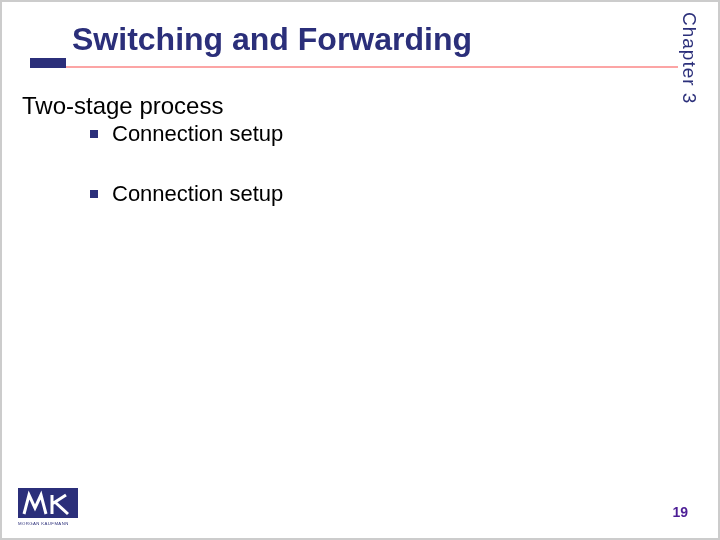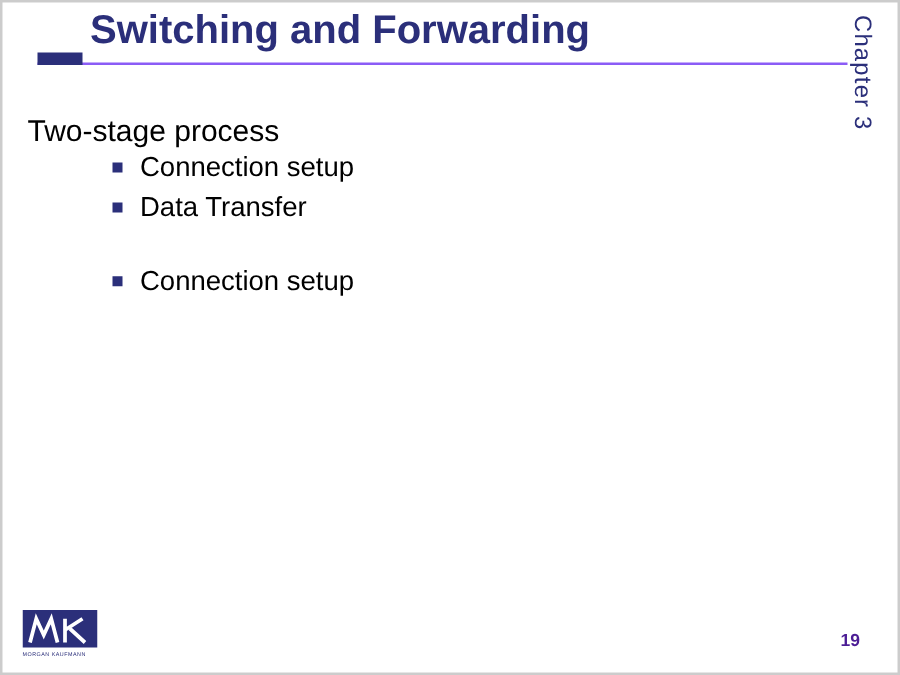--- a/index.html
+++ b/index.html
@@ -14,25 +14,25 @@
   .slide {
     position: absolute;
     top: 2px;
     left: 2px;
     width: 716px;
     height: 536px;
     background: #ffffff;
   }
   .title-bar {
     position: absolute;
-    top: 0;
+    top: 16px;
     left: 28px;
     right: 40px;
     height: 50px;
-    border-bottom: 2px solid #8b5cf6;
+    border-bottom: 2px solid #fca5a5;
   }
   .title-accent {
     position: absolute;
     left: 0;
     bottom: -2px;
     width: 36px;
     height: 10px;
     background: #2b2f7a;
   }
   .title-text {
@@ -138,21 +138,20 @@
   <div class="title-bar">
     <div class="title-accent"></div>
     <div class="title-text">Switching and Forwarding</div>
   </div>
 
   <div class="content">
     <div class="section-heading">Two-stage process</div>
 
     <ul class="level1">
       <li><span>Connection setup</span></li>
-      <li><span>Data Transfer</span></li>
       <li class="spacer-before"><span>Connection setup</span>
         <ul class="level2">
         </ul>
       </li>
     </ul>
   </div>
 
   <div class="logo">
     <svg viewBox="0 0 60 38" width="60" height="38">
       <rect x="0" y="0" width="60" height="30" fill="#2b2f7a"></rect>

